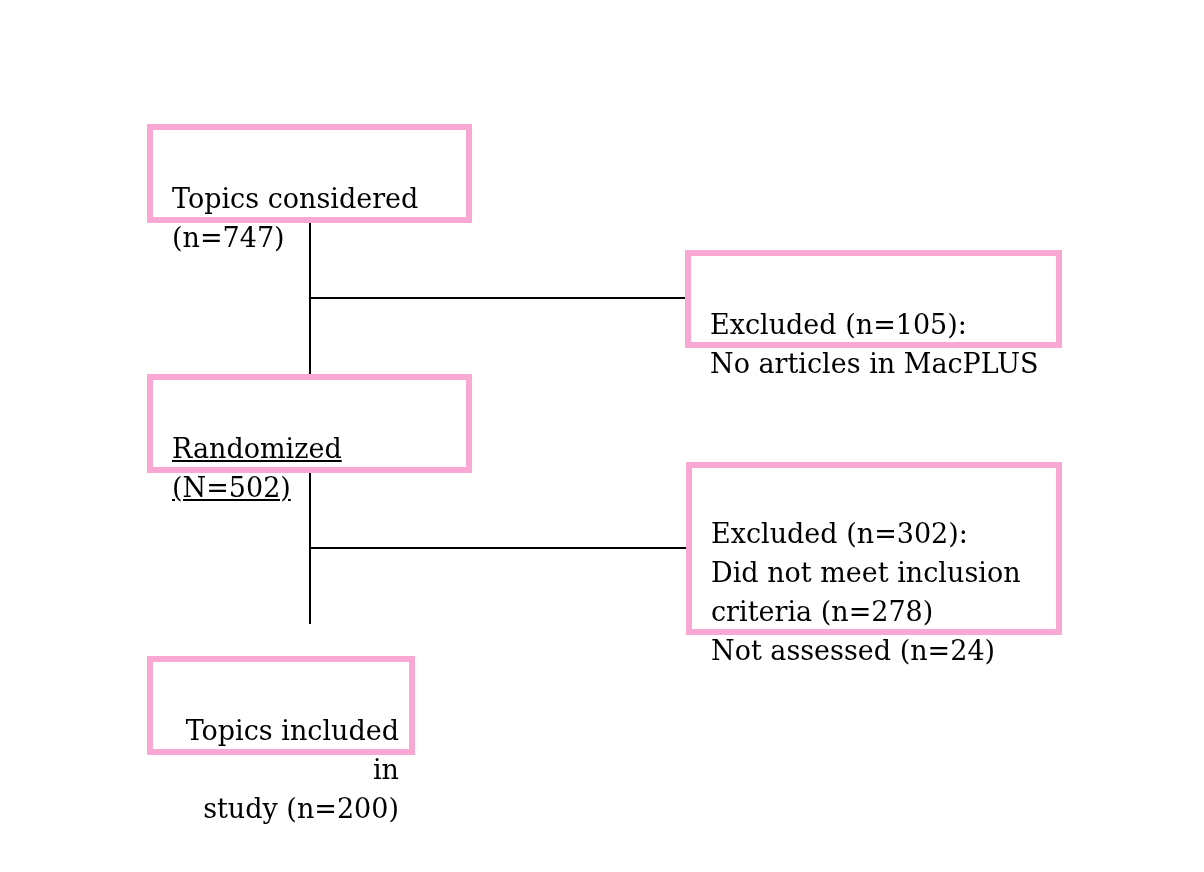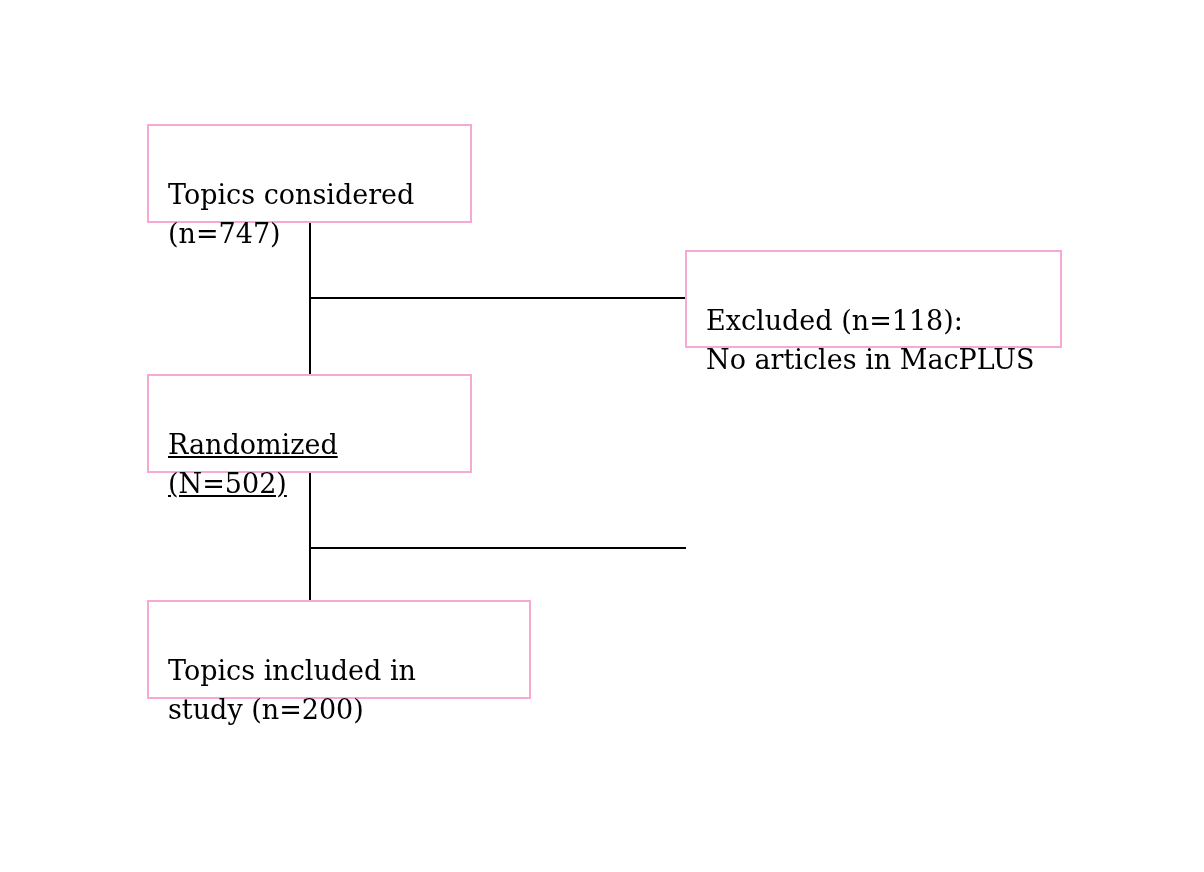--- a/index.html
+++ b/index.html
@@ -12,34 +12,34 @@
     width: 1204px;
     height: 872px;
     background: #ffffff;
     font-family: "DejaVu Serif", "Liberation Serif", serif;
     color: #000000;
     overflow: hidden;
   }
   .node {
     position: absolute;
     box-sizing: border-box;
-    border: 2px solid #f9a8d4;
+    border: 6px solid #f9a8d4;
     background: #ffffff;
     font-size: 27px;
     line-height: 39px;
     padding: 10px 10px 20px 19px;
     white-space: pre-line;
     z-index: 2;
   }
   .node span { white-space: pre-line; }
   .box-a { left: 147px; top: 124px; width: 325px; height: 99px; }
   .box-b { left: 685px; top: 250px; width: 377px; height: 98px; }
   .box-c { left: 147px; top: 374px; width: 325px; height: 99px; text-decoration: underline; }
   .box-d { left: 686px; top: 462px; width: 376px; height: 173px; padding-top: 7px; }
-  .box-e { left: 147px; top: 600px; width: 384px; height: 99px; }
+  .box-e { left: 147px; top: 656px; width: 268px; height: 99px; text-align: right; }
   .line {
     position: absolute;
     background: #000000;
     z-index: 1;
   }
   .v1 { left: 309px; top: 223px; width: 2px; height: 151px; }
   .h1 { left: 310px; top: 297px; width: 375px; height: 2px; }
   .v2 { left: 309px; top: 473px; width: 2px; height: 151px; }
   .h2 { left: 310px; top: 547px; width: 376px; height: 2px; }
 </style>
@@ -47,29 +47,35 @@
 <body>
 
 <div class="canvas">
 
   <div class="node box-a">
     <span>Topics considered
 (n=747)</span>
   </div>
 
   <div class="node box-b">
-    <span>Excluded (n=118):
+    <span>Excluded (n=105):
 No articles in MacPLUS</span>
   </div>
 
   <div class="node box-c">
     <span>Randomized
 (N=502)</span>
   </div>
 
+  <div class="node box-d">
+    <span>Excluded (n=302):
+Did not meet inclusion
+criteria (n=278)
+Not assessed (n=24)</span>
+  </div>
 
   <div class="node box-e">
     <span>Topics included in
 study (n=200)</span>
   </div>
 
   <div class="line v1"></div>
   <div class="line h1"></div>
   <div class="line v2"></div>
   <div class="line h2"></div>

